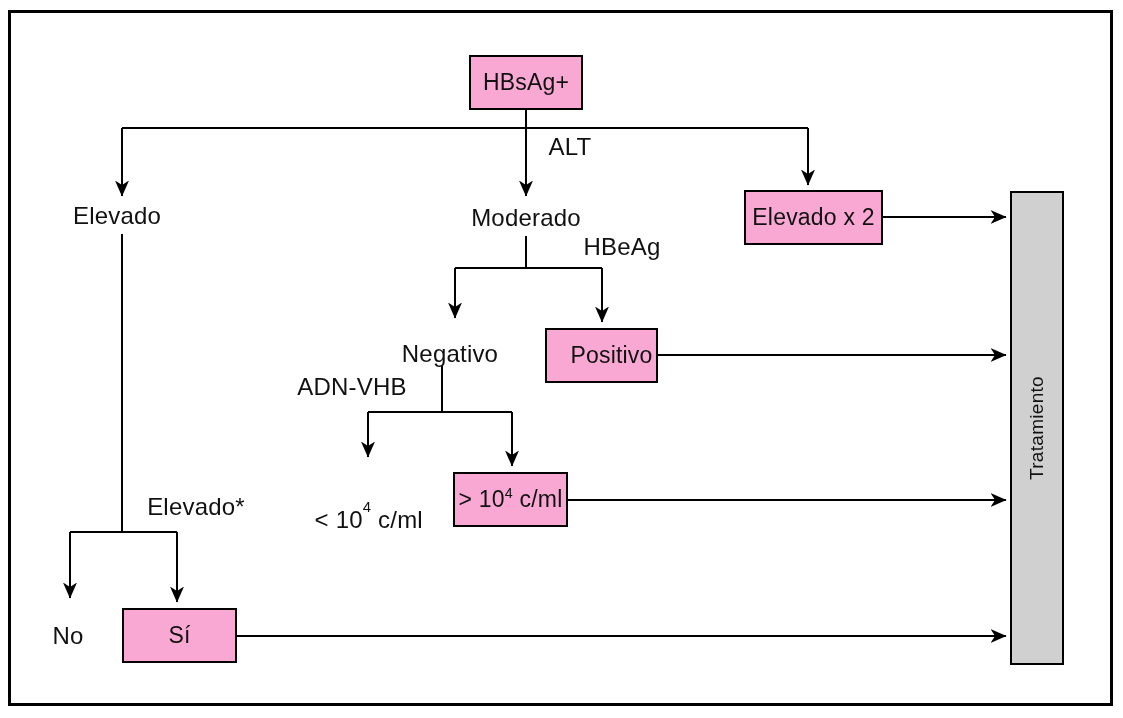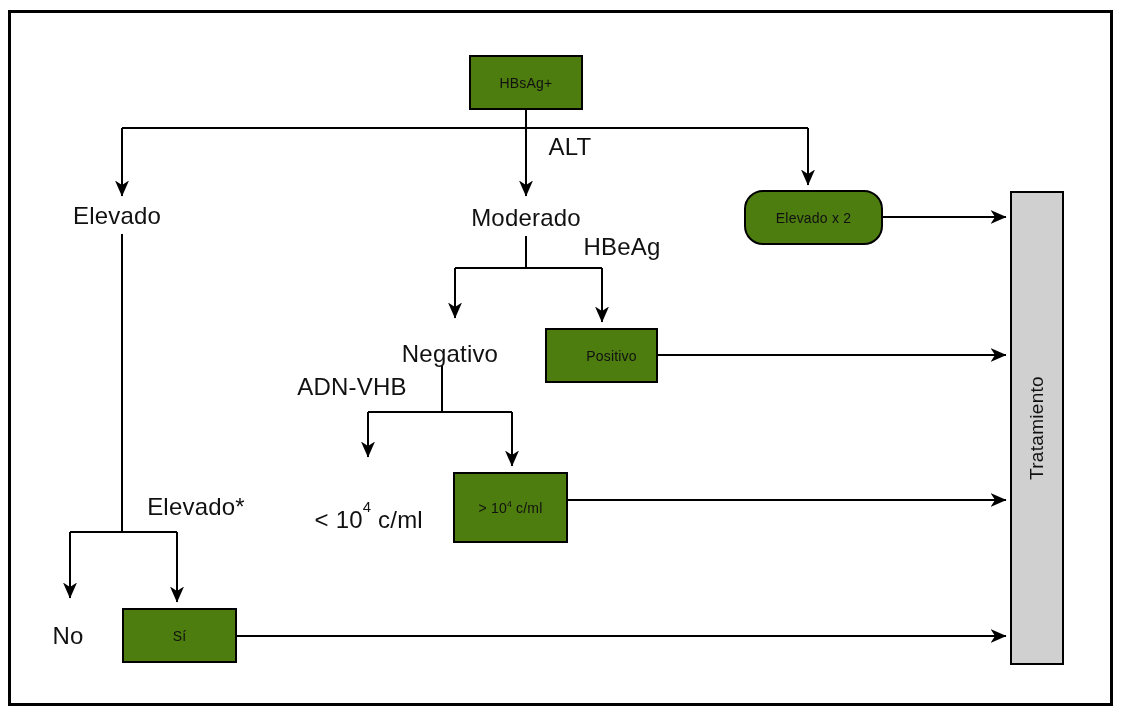--- a/index.html
+++ b/index.html
@@ -27,27 +27,27 @@
   }
   #connectors {
     position: absolute;
     left: 0;
     top: 0;
     width: 1123px;
     height: 718px;
   }
   .node-box {
     position: absolute;
-    background: #4d7c0f;
+    background: #f9a8d4;
     border: 2px solid #000000;
     box-sizing: border-box;
     display: flex;
     align-items: center;
     justify-content: center;
-    font-size: 14px;
+    font-size: 23px;
     letter-spacing: 0.2px;
     white-space: nowrap;
   }
   .text-label {
     position: absolute;
     transform: translateX(-50%);
     font-size: 24px;
     letter-spacing: 0.2px;
     white-space: pre;
     line-height: 22px;
@@ -121,25 +121,25 @@
       <path d="M70 532 H177"></path>
       <path d="M70 532 V598" marker-end="url(#arrow)"></path>
       <path d="M177 532 V602" marker-end="url(#arrow)"></path>
 
       <path d="M237 636 H1006" marker-end="url(#arrow)"></path>
     </g>
   </svg>
 
   <div class="node-box" style="left:469px; top:55px; width:114px; height:55px;">HBsAg+</div>
 
-  <div class="node-box" style="left:744px; top:190px; width:139px; height:55px;border-radius:19px;">Elevado x 2</div>
+  <div class="node-box" style="left:744px; top:190px; width:139px; height:55px;">Elevado x 2</div>
 
   <div class="node-box" style="left:545px; top:328px; width:113px; height:55px;padding-left:20px;">Positivo</div>
 
-  <div class="node-box" style="left:453px; top:472px; width:115px; height:71px;">
+  <div class="node-box" style="left:453px; top:472px; width:115px; height:55px;">
     <span class="ws">&gt; 10</span>
       <sup class="exp">4</sup>
       <span class="ws"> c/ml</span>
   </div>
 
   <div class="node-box" style="left:122px; top:608px; width:115px; height:55px;">Sí</div>
 
   <div id="treatment-bar">
     <span class="vert-text">Tratamiento</span>
   </div>

